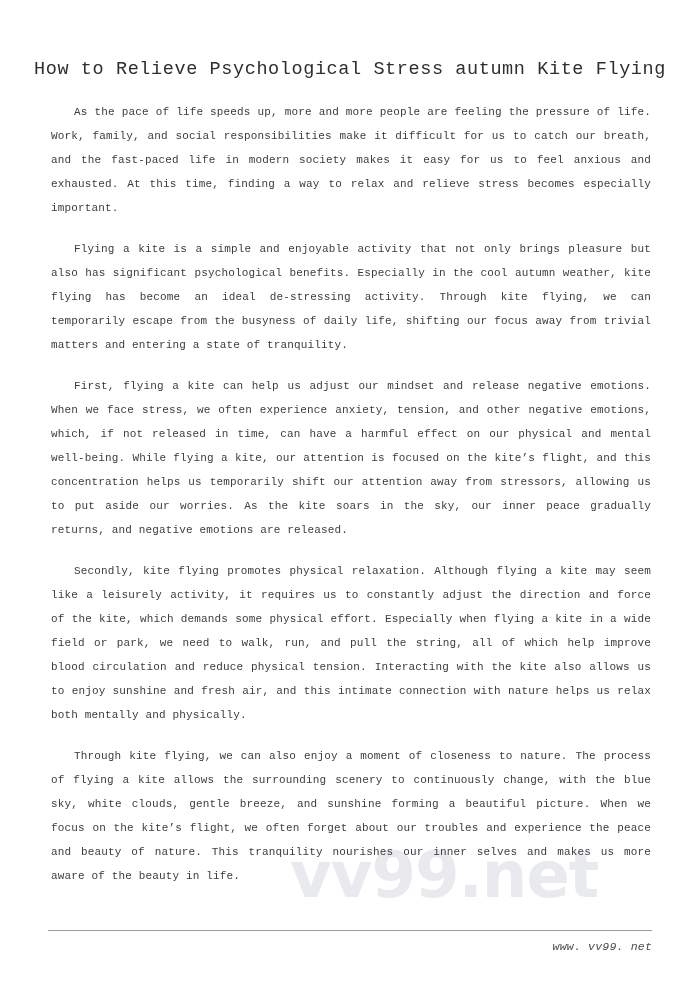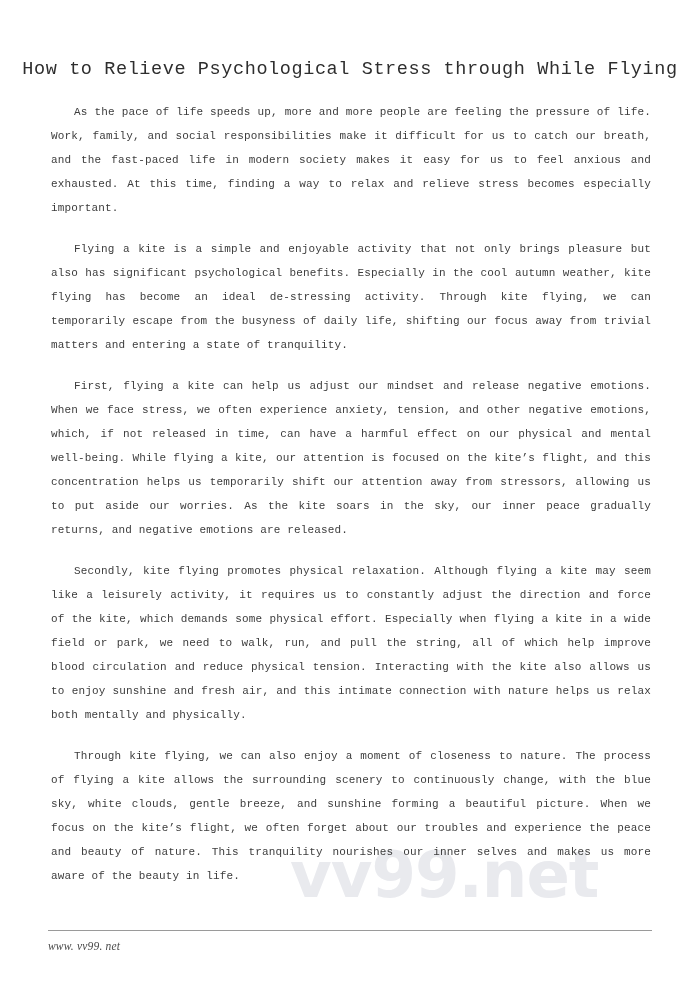--- a/index.html
+++ b/index.html
@@ -99,40 +99,41 @@
   }
   #footer-rule {
     width: 100%;
     height: 0;
     border: 0;
     border-top: 1px solid #9a9a9a;
     margin: 0;
   }
   #footer-url {
     display: block;
-    font-family: Liberation Serif, serif;
+    text-align: right;
+    font-family: Liberation Mono, monospace;
     font-style: italic;
     font-size: 11.5px;
     color: #4a4a4a;
     margin-top: 9px;
     letter-spacing: 0.2px;
   }
 </style>
 </head>
 <body>
 
 <div id="page">
 
   <div id="watermark-layer">
     <div class="watermark">vv99.net</div>
   </div>
 
   <div id="content">
 
-    <h1 id="doc-title">How to Relieve Psychological Stress through While Flying</h1>
+    <h1 id="doc-title">How to Relieve Psychological Stress autumn Kite Flying</h1>
 
     <div id="body-text">
       <p class="para">As the pace of life speeds up, more and more people are feeling the pressure of life. Work, family, and social responsibilities make it difficult for us to catch our breath, and the fast-paced life in modern society makes it easy for us to feel anxious and exhausted. At this time, finding a way to relax and relieve stress becomes especially important.</p>
       <p class="para">Flying a kite is a simple and enjoyable activity that not only brings pleasure but also has significant psychological benefits. Especially in the cool autumn weather, kite flying has become an ideal de-stressing activity. Through kite flying, we can temporarily escape from the busyness of daily life, shifting our focus away from trivial matters and entering a state of tranquility.</p>
       <p class="para">First, flying a kite can help us adjust our mindset and release negative emotions. When we face stress, we often experience anxiety, tension, and other negative emotions, which, if not released in time, can have a harmful effect on our physical and mental well-being. While flying a kite, our attention is focused on the kite’s flight, and this concentration helps us temporarily shift our attention away from stressors, allowing us to put aside our worries. As the kite soars in the sky, our inner peace gradually returns, and negative emotions are released.</p>
       <p class="para">Secondly, kite flying promotes physical relaxation. Although flying a kite may seem like a leisurely activity, it requires us to constantly adjust the direction and force of the kite, which demands some physical effort. Especially when flying a kite in a wide field or park, we need to walk, run, and pull the string, all of which help improve blood circulation and reduce physical tension. Interacting with the kite also allows us to enjoy sunshine and fresh air, and this intimate connection with nature helps us relax both mentally and physically.</p>
       <p class="para">Through kite flying, we can also enjoy a moment of closeness to nature. The process of flying a kite allows the surrounding scenery to continuously change, with the blue sky, white clouds, gentle breeze, and sunshine forming a beautiful picture. When we focus on the kite’s flight, we often forget about our troubles and experience the peace and beauty of nature. This tranquility nourishes our inner selves and makes us more aware of the beauty in life.</p>
 
     </div>
 

